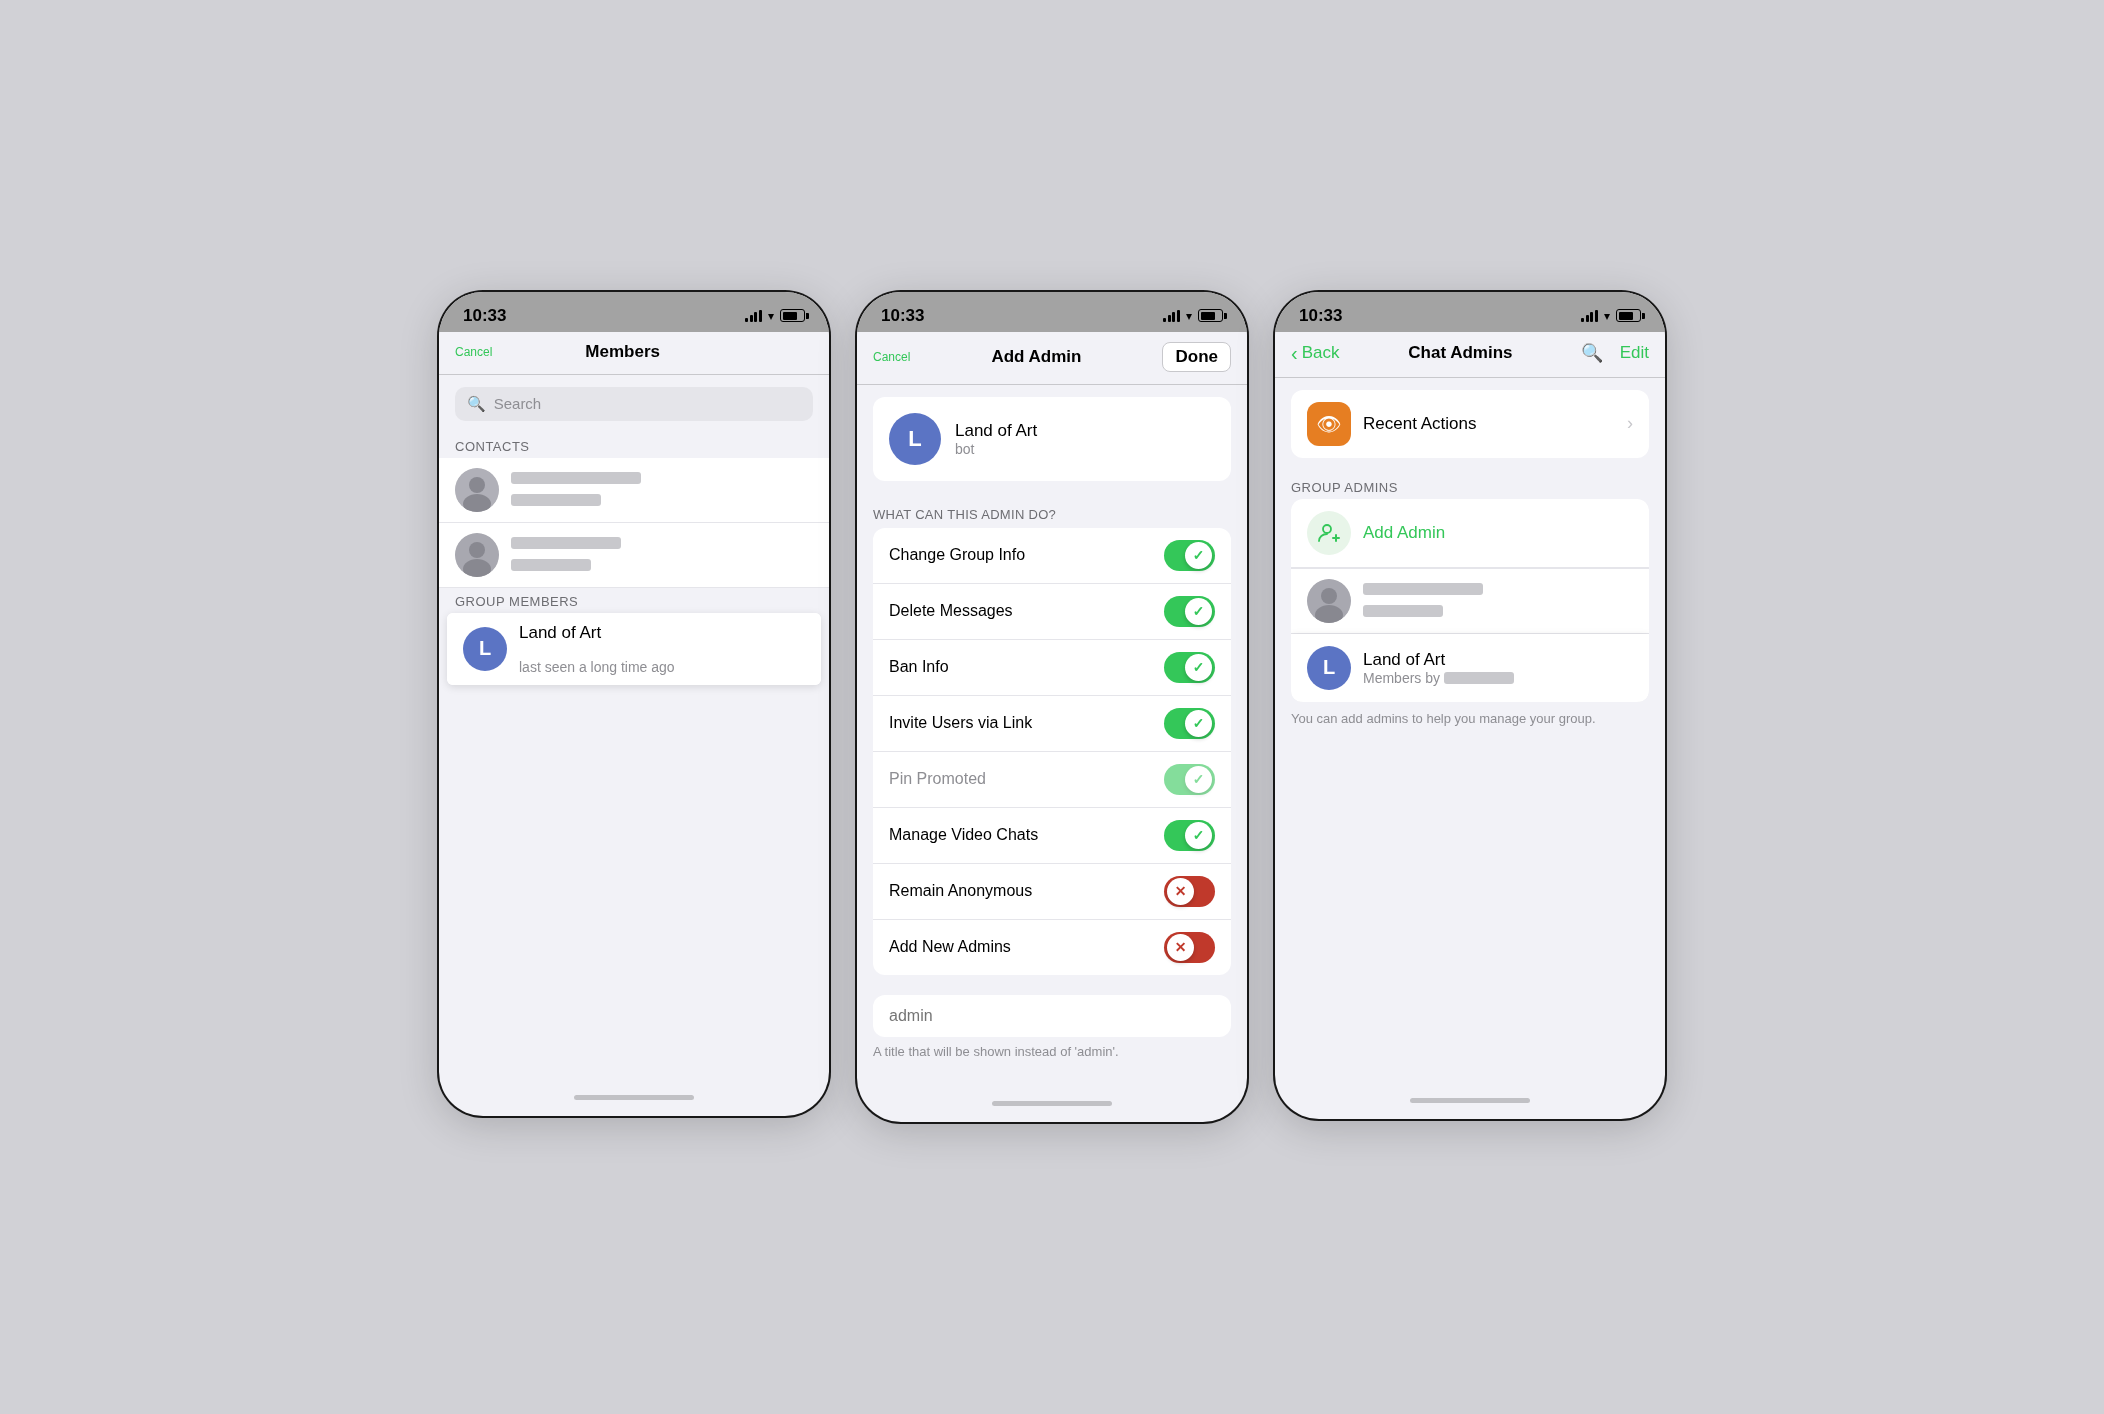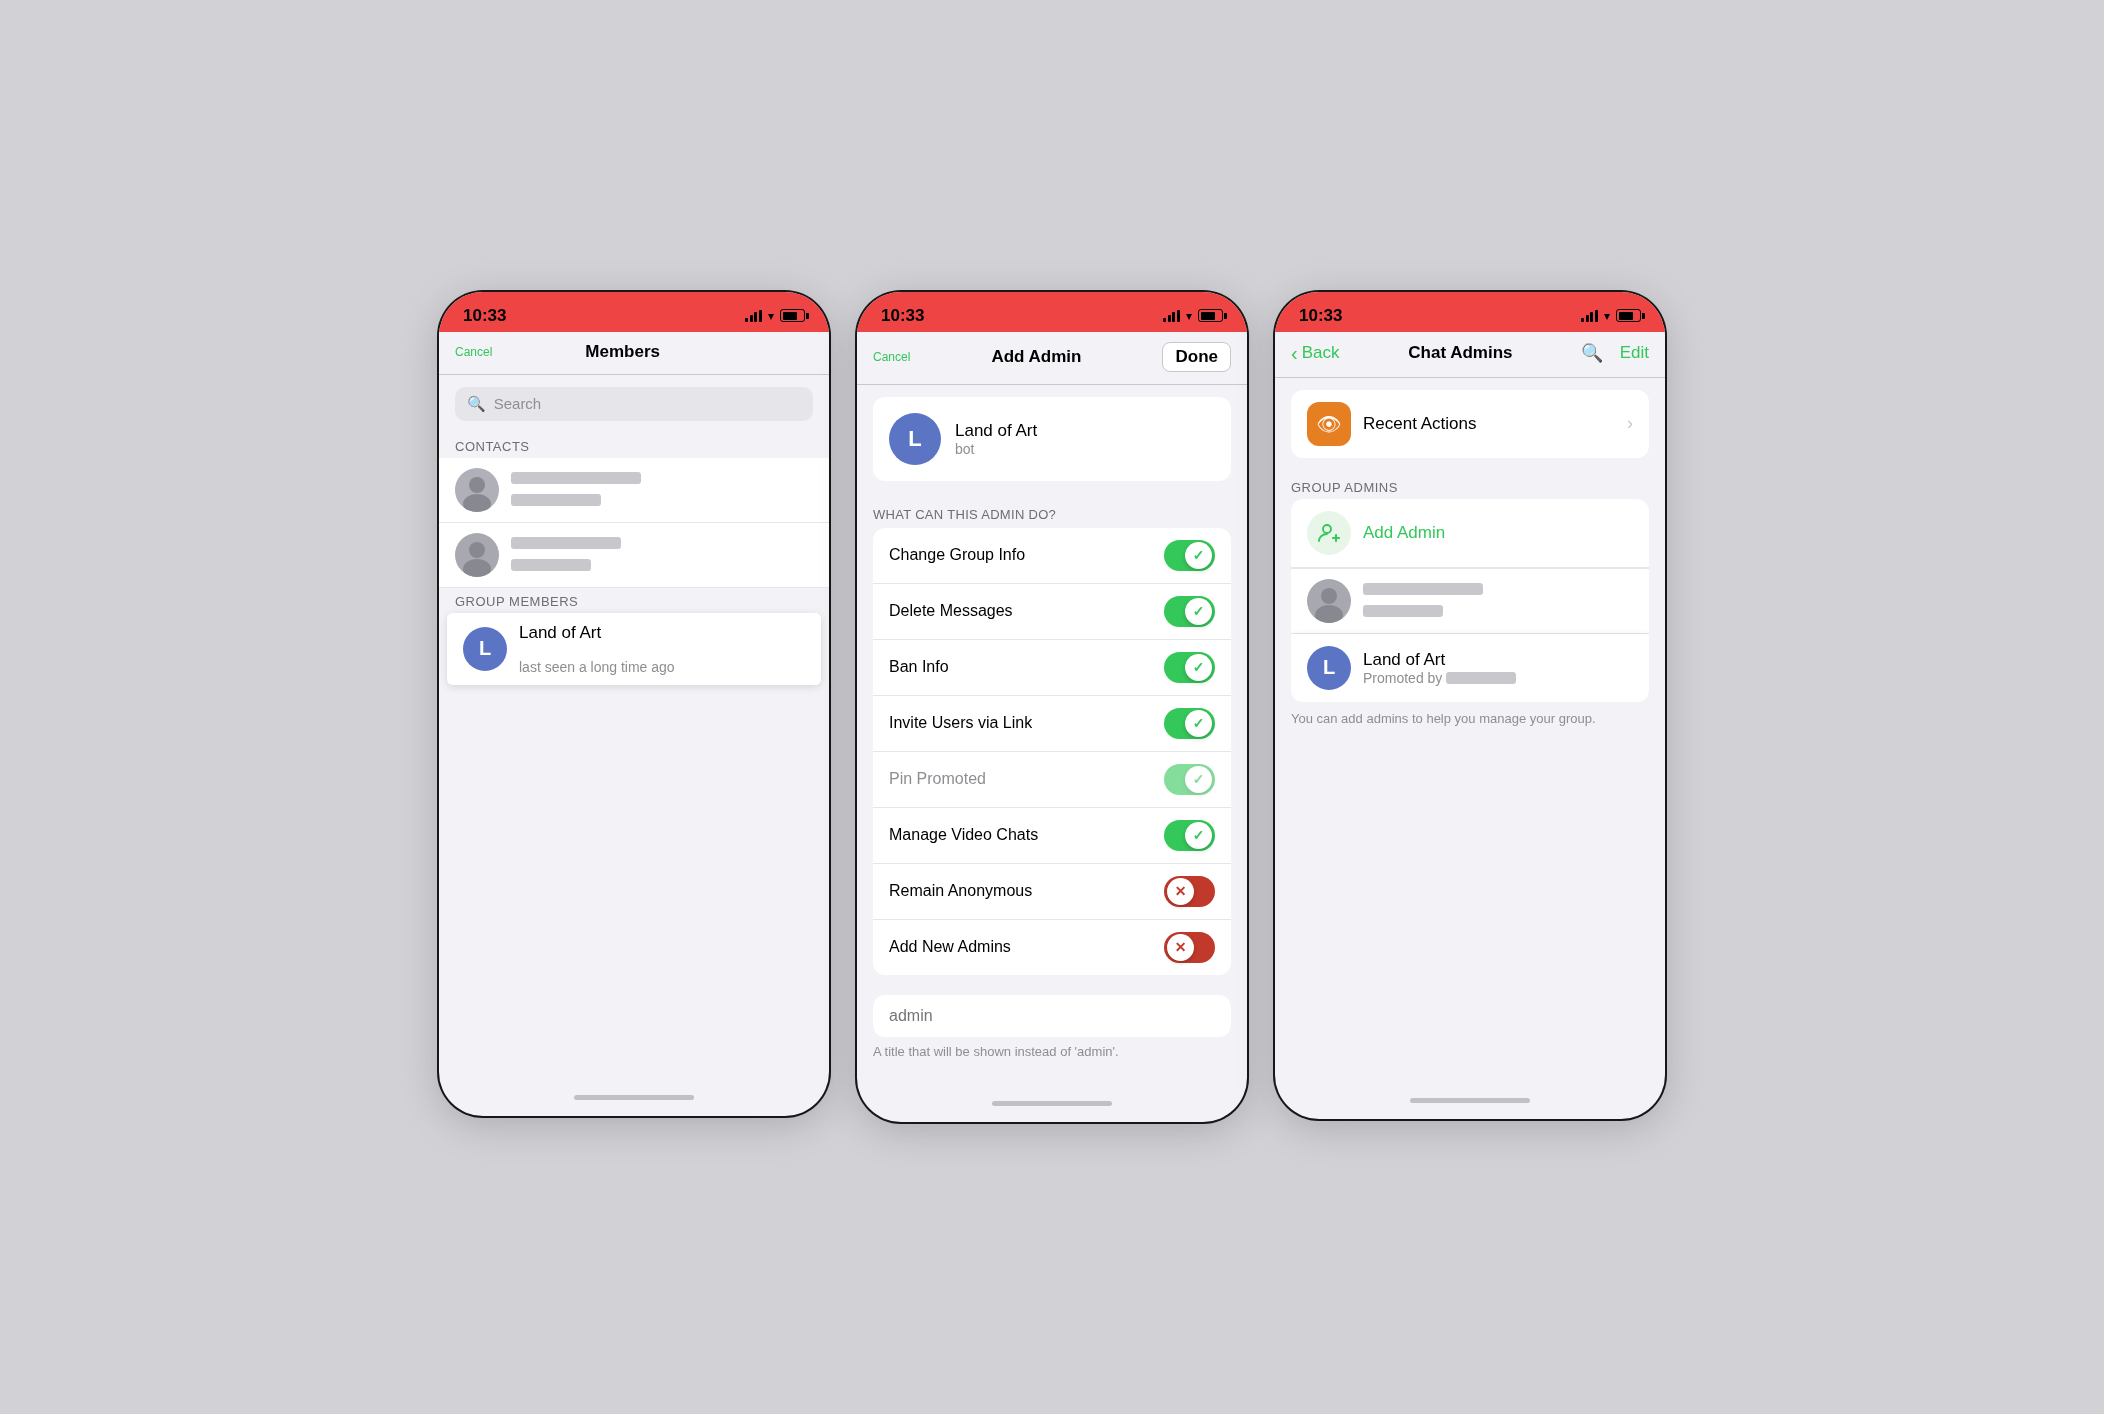--- a/index.html
+++ b/index.html
@@ -19,21 +19,21 @@
     }
     .phone-frame {
       width: 390px;
       background: #f2f2f7;
       border-radius: 44px;
       overflow: hidden;
       box-shadow: 0 8px 40px rgba(0,0,0,0.18), 0 0 0 2px #1a1a1a;
       position: relative;
     }
     .status-bar {
-      background: #ef4444;
+      background: #a3a3a3;
       padding: 14px 24px 6px;
       display: flex;
       justify-content: space-between;
       align-items: center;
       text-align: center;
     }
     .status-bar .time {
       font-size: 17px;
       font-weight: 600;
       color: #000;
@@ -687,21 +687,21 @@
             <div style="margin-top:4px;"><div class="redacted-bar" style="width:80px;"></div></div>
           </div>
         </div>
 
         <div style="background:white; padding: 0;">
           <div style="background:white; box-shadow:0 2px 8px rgba(0,0,0,0.12); margin:0; z-index:2; position:relative; display:flex; align-items:center; padding:12px 16px; gap:12px;">
             <div class="avatar-circle" style="background:#5b74c4;">L</div>
             <div class="item-info">
               <div class="item-name">Land of Art</div>
               <div style="display:flex; align-items:center; gap:4px;">
-                <span style="font-size:14px; color:#8e8e93;">Promoted by</span>
+                <span style="font-size:14px; color:#8e8e93;">Members by</span>
                 <div class="redacted-bar" style="width:70px;"></div>
               </div>
             </div>
           </div>
         </div>
       </div>
 
       <p class="info-text">You can add admins to help you manage your group.</p>
     </div>
 

